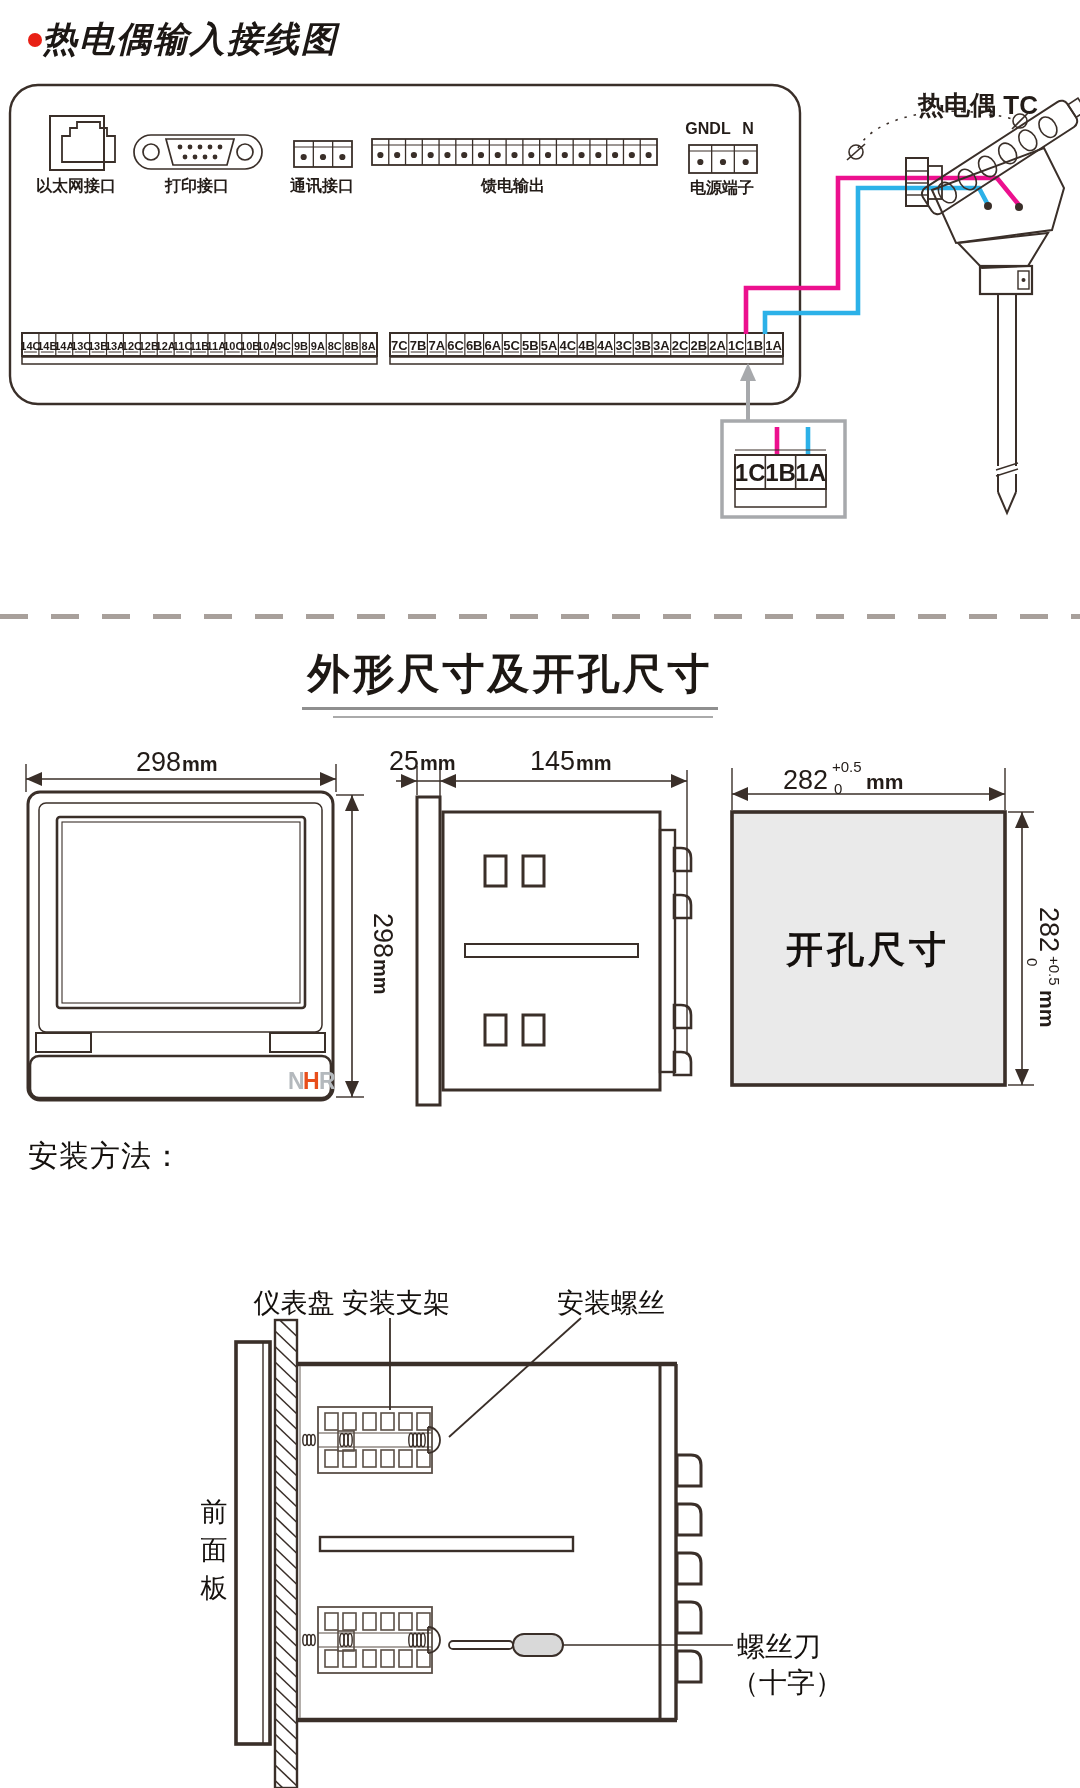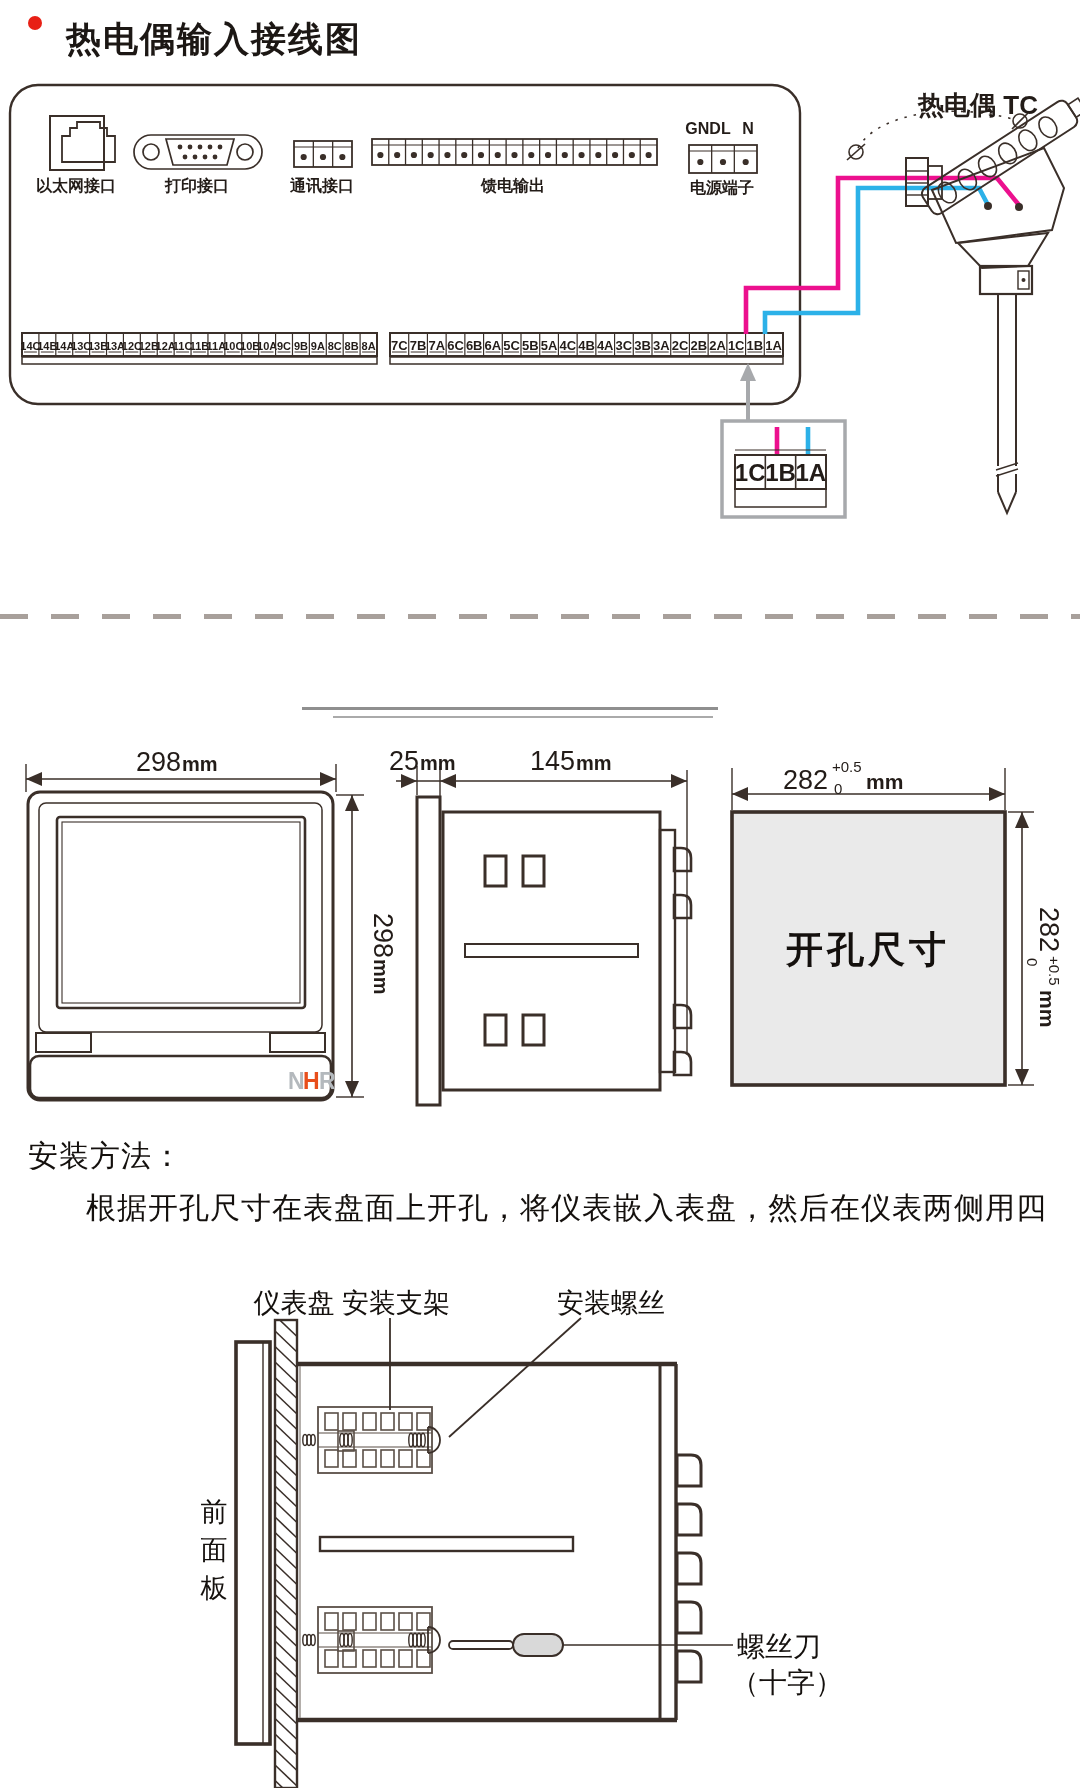--- a/index.html
+++ b/index.html
@@ -1,20 +1,20 @@
 <!DOCTYPE html>
 <html><head>
 <meta charset="utf-8">
 <style>
   html,body{margin:0;padding:0;background:#fff;}
   .page{position:relative;width:1080px;height:1788px;background:#fff;overflow:hidden;
         font-family:"Liberation Sans",sans-serif;color:#231c18;}
   svg{position:absolute;left:0;top:0;}
   
-  .hdr{position:absolute;left:28px;top:16px;display:flex;gap:24px;}
+  .hdr{position:absolute;left:28px;top:16px;display:flex;align-items:center;gap:0;font-style:italic;}
   .bullet{width:14px;height:14px;border-radius:50%;background:#e82015;display:inline-block;}
   .hdr h1{margin:0;font-size:35px;font-weight:bold;letter-spacing:2px;color:#1c1714;
           font-family:"Liberation Sans",sans-serif;}
   
   .dashes{position:absolute;left:0;top:614px;width:1080px;height:5px;
           background:repeating-linear-gradient(90deg,#a8a09b 0 28px,transparent 28px 51px);}
   
   .sec2{position:absolute;left:260px;top:646px;width:500px;text-align:center;
         font-size:42px;font-weight:600;letter-spacing:3px;color:#1d1814;}
   .rule1{position:absolute;left:302px;top:707px;width:416px;height:3px;background:#8f8f8f;}
@@ -571,18 +571,18 @@
           <text x="214" y="1559" text-anchor="middle" font-size="27" fill="#14100d" font-family="Liberation Serif,serif">面</text>
           <text x="214" y="1597" text-anchor="middle" font-size="27" fill="#14100d" font-family="Liberation Serif,serif">板</text>
         </g>
       <text class="ts" x="737" y="1656" font-size="28">螺丝刀</text>
       <text class="ts" x="731" y="1692" font-size="28">（十字）</text>
     </g>
   </svg>
 
   <div class="dashes"></div>
 
+  <div class="sec2">外形尺寸及开孔尺寸</div>
   <div class="rule1"></div>
   <div class="rule2"></div>
 
   <div class="para" style="left:28px;top:1136px;">安装方法：</div>
-  <div class="para" style="left:86px;top:1188px;">根据开孔尺寸在表盘面上开孔，将仪表嵌入表盘，然后在仪表两侧用四</div>
 </div>
 
 </body></html>

